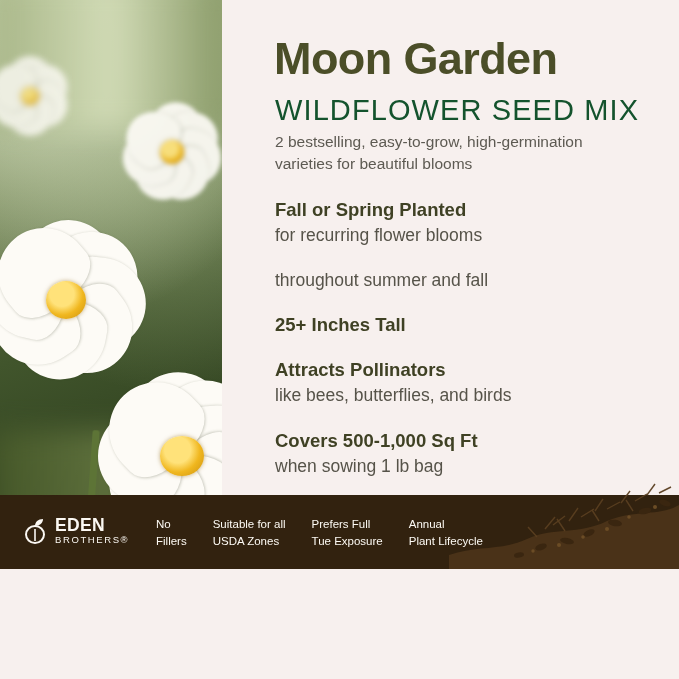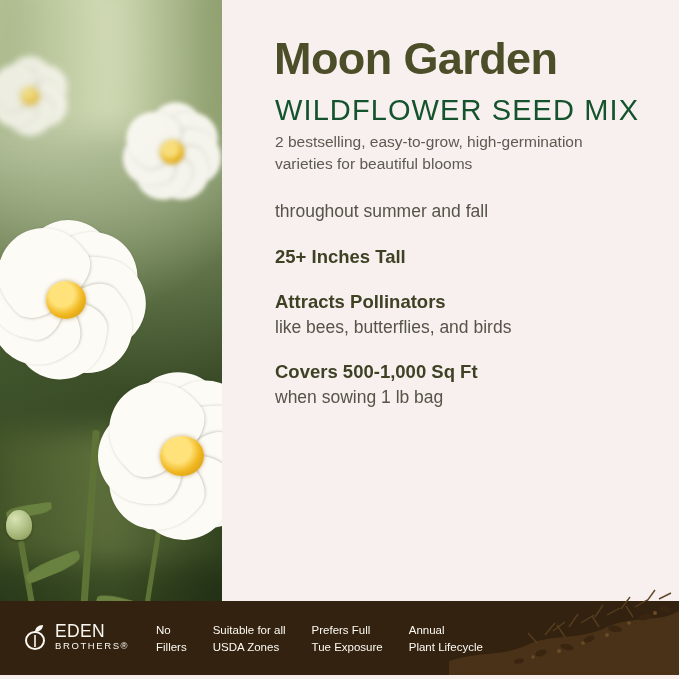--- a/index.html
+++ b/index.html
@@ -9,21 +9,21 @@
   body {
     width: 679px;
     height: 679px;
     font-family: "Liberation Sans", sans-serif;
     background: #f7f0ee;
     overflow: hidden;
   }
   .card {
     position: relative;
     width: 679px;
-    height: 675px;
+    height: 569px;
     overflow: hidden;
     background: #f7f0ee;
   }
 
   
   .photo {
     position: absolute;
     left: 0;
     top: 0;
     width: 222px;
@@ -196,21 +196,21 @@
     align-items: center;
     gap: 7px;
   }
   .logo-mark {
     width: 26px; height: 28px;
   }
   .logo-text {
     color: #fbf8f3;
     line-height: 1.02;
   }
-  .logo-text .t1 { font-size: 17.5px; font-weight: normal; letter-spacing: .3px; }
+  .logo-text .t1 { font-size: 17.5px; font-weight: bold; letter-spacing: .3px; }
   .logo-text .t2 { font-size: 9.5px; letter-spacing: 1.6px; }
 
   .bullets {
     position: absolute;
     left: 156px;
     top: 21px;
     display: flex;
     gap: 26px;
   }
   .bullet {
@@ -295,20 +295,24 @@
       <div class="core" style="width:44px;height:40px"></div>
     </div>
   </div>
 
   <div class="content">
     <div class="title">Moon Garden</div>
     <div class="subtitle">WILDFLOWER SEED MIX</div>
     <div class="lede">2 bestselling, easy-to-grow, high-germination varieties for beautiful blooms</div>
 
     <div class="features">
+      <div class="feature">
+        <div class="f-head">Fall or Spring Planted</div>
+        <div class="f-sub">for recurring flower blooms</div>
+      </div>
       <div class="feature">
         <div class="f-sub">throughout summer and fall</div>
       </div>
       <div class="feature">
         <div class="f-head">25+ Inches Tall</div>
       </div>
       <div class="feature">
         <div class="f-head">Attracts Pollinators</div>
         <div class="f-sub">like bees, butterflies, and birds</div>
       </div>

